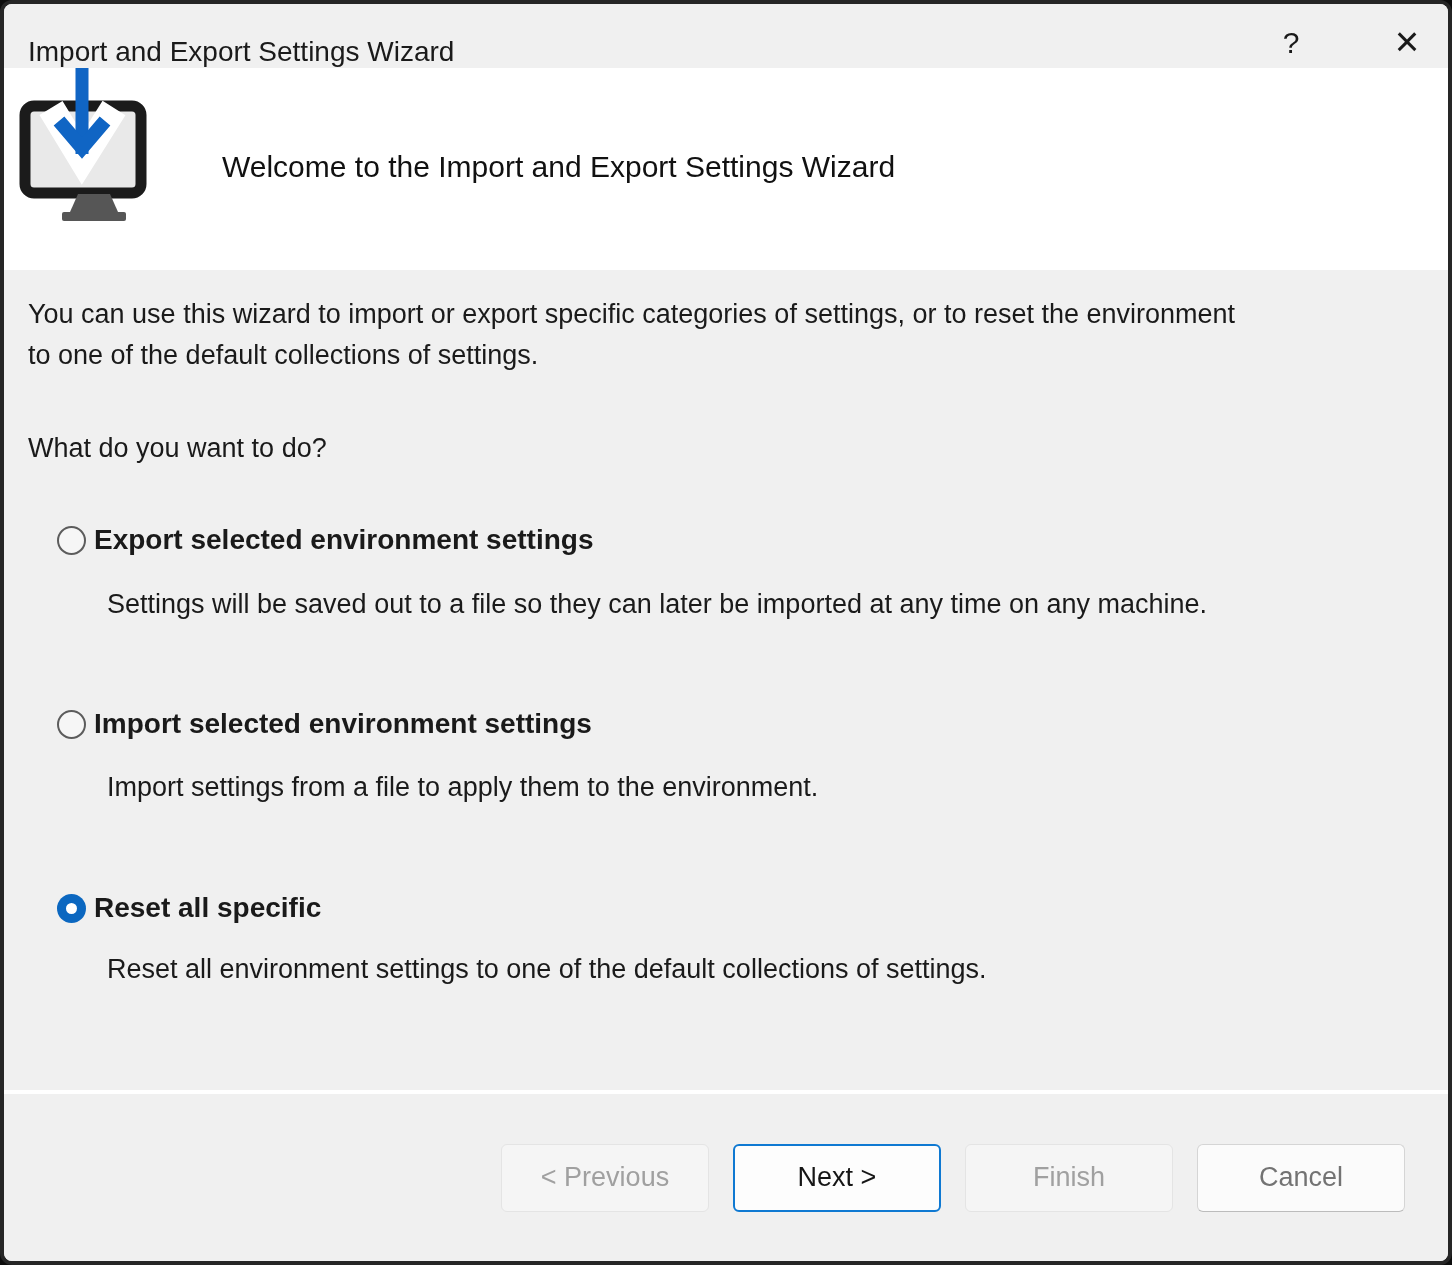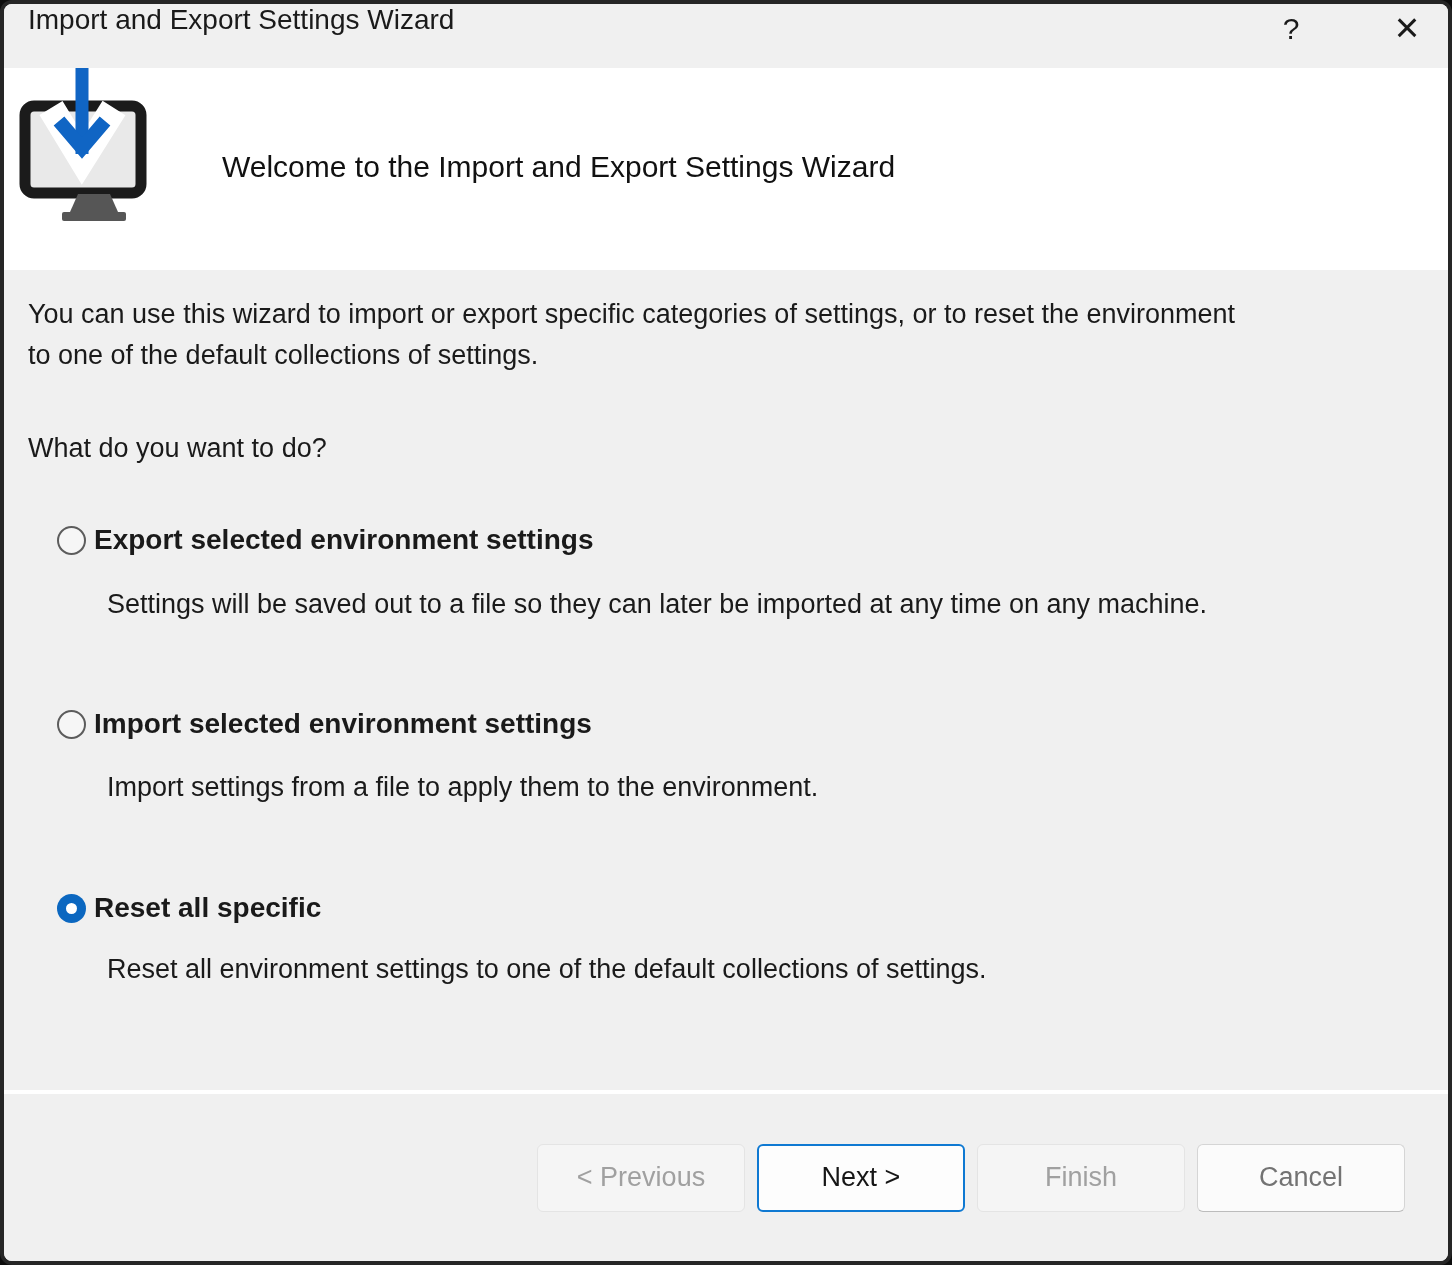--- a/index.html
+++ b/index.html
@@ -9,21 +9,21 @@
     background:#f0f0f0;
     border:4px solid #262626;
     border-radius:12px;
     overflow:hidden;
     display:flex;flex-direction:column;
     position:relative;
   }
   
   .titlebar{
     height:64px;flex:0 0 64px;
-    display:flex;align-items:flex-start;
+    display:flex;align-items:flex-end;
     padding:0 16px 0 24px;
     background:#f0f0f0;
   }
   .titlebar .title{flex:1;font-size:28px;color:#1a1a1a;}
   .tb-btn{
     width:50px;height:50px;display:flex;align-items:center;justify-content:center;
     color:#1a1a1a;cursor:default;border-radius:6px;background:transparent;border:none;
   }
   .tb-help{font-size:30px;margin-right:66px;}
   .tb-close{font-size:42px;font-weight:300;line-height:1;padding-bottom:4px;}
@@ -71,21 +71,21 @@
   .option-desc{margin-left:79px;line-height:41px;}
   .option-desc.d1{margin-top:26px;}
   .option-desc.d2{margin-top:25px;}
   .option-desc.d3{margin-top:23px;}
   
   .footer{
     height:171px;flex:0 0 171px;
     background:#f0f0f0;
     border-top:4px solid #ffffff;
     display:flex;align-items:center;justify-content:flex-end;
-    padding-right:43px;gap:12px;
+    padding-right:43px;gap:24px;
   }
   .btn{
     width:208px;height:68px;
     border-radius:6px;
     font-size:27px;
     display:flex;align-items:center;justify-content:center;
     background:#fbfbfb;
     border:1px solid #d5d5d5;
     border-bottom-color:#bcbcbc;
     color:#737373;

